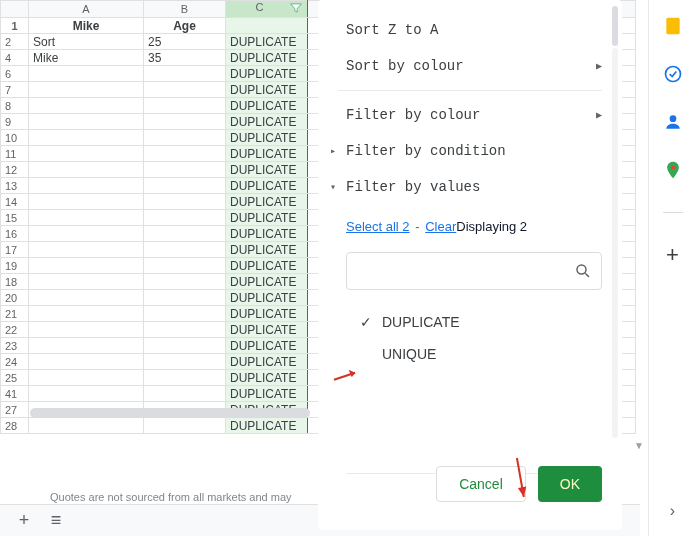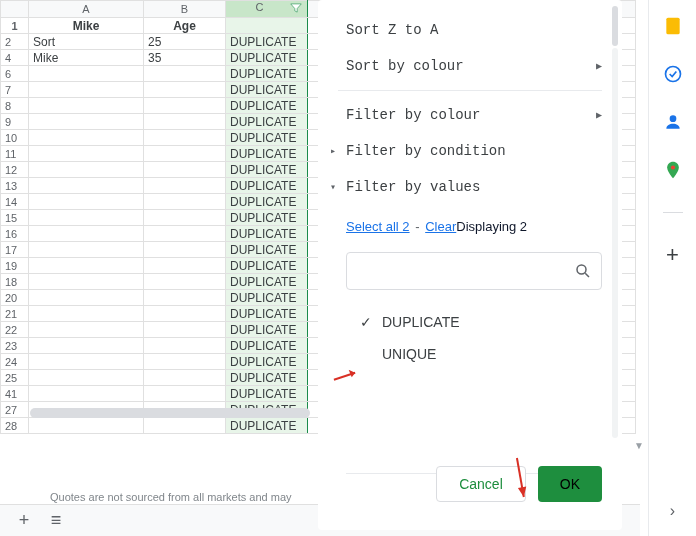--- a/index.html
+++ b/index.html
@@ -164,21 +164,21 @@
     }
     .btn {
       height: 36px;
       padding: 0 22px;
       border-radius: 4px;
       font-size: 14px;
       font-weight: 500;
       cursor: pointer;
     }
     .btn-cancel { background: #fff; border: 1px solid #dadce0; color: #1e8e3e; }
-    .btn-ok { background: #1e8e3e; border: none; color: #000000; }
+    .btn-ok { background: #1e8e3e; border: none; color: #fef9c3; }
     .divider-btn {
       position: absolute;
       bottom: 56px;
       left: 28px; right: 20px;
       height: 1px;
       background: #e8eaed;
     }
     .bottom-bar {
       position: absolute;
       bottom: 0; left: 0;

